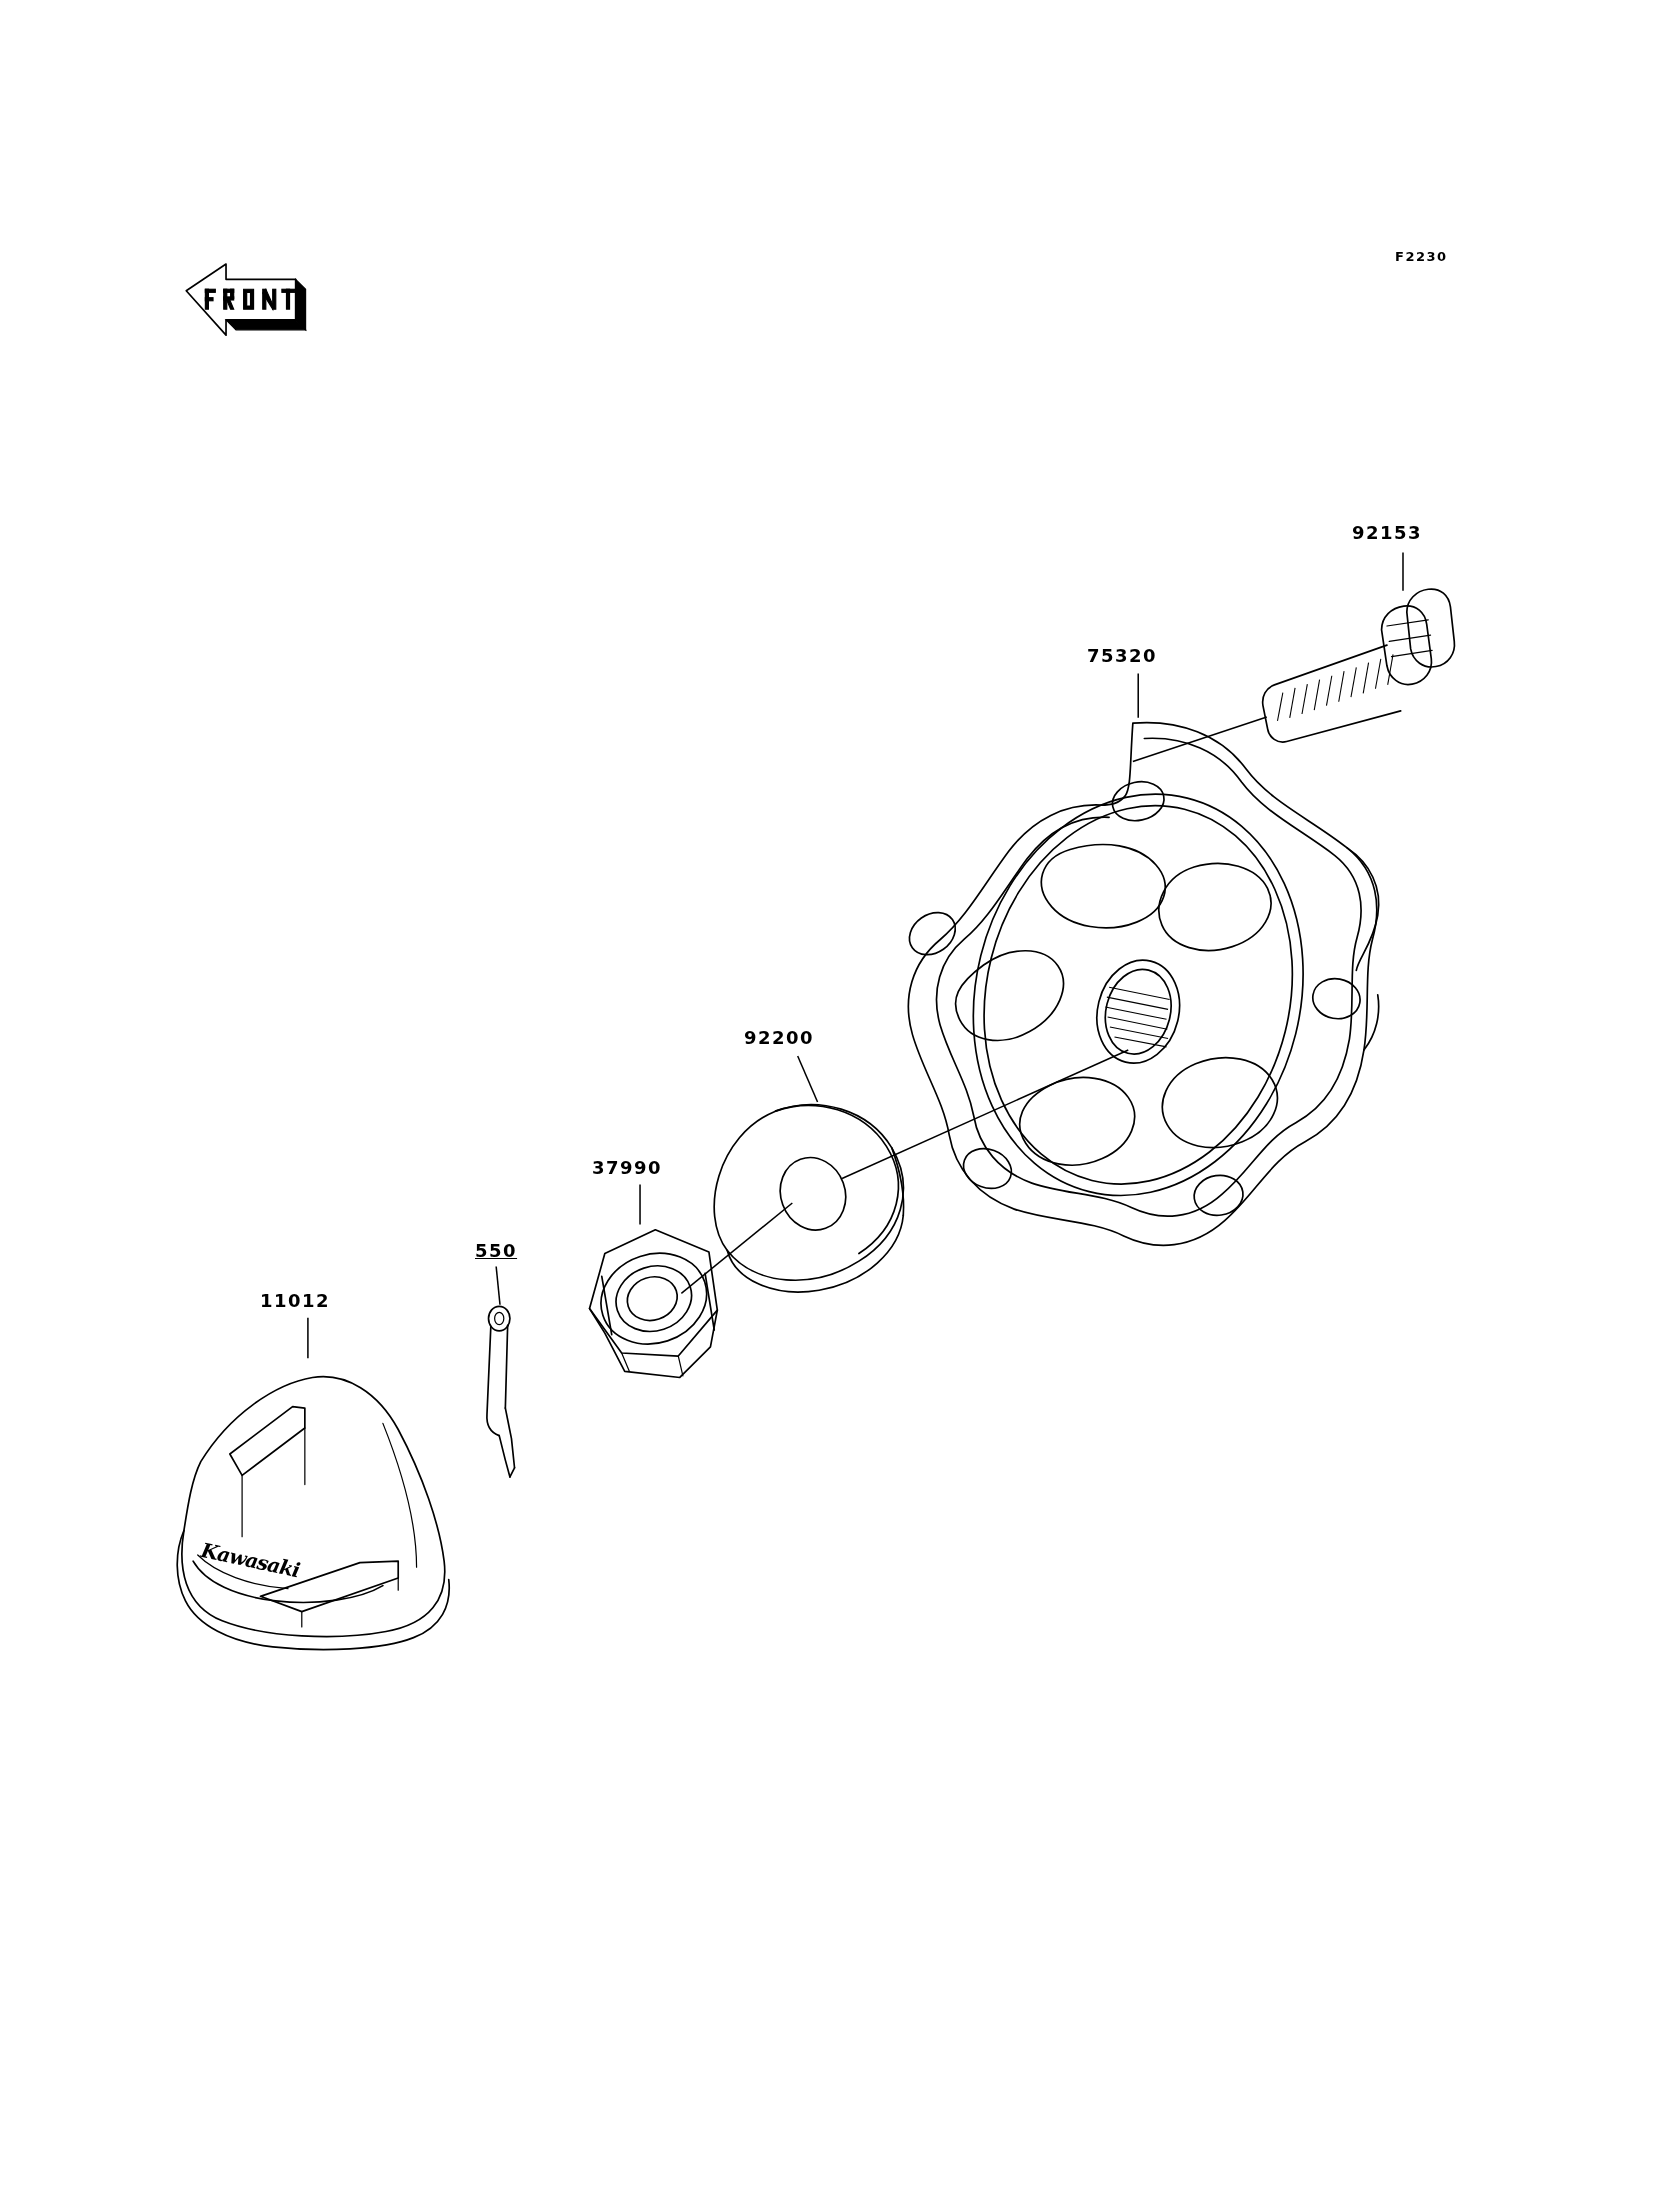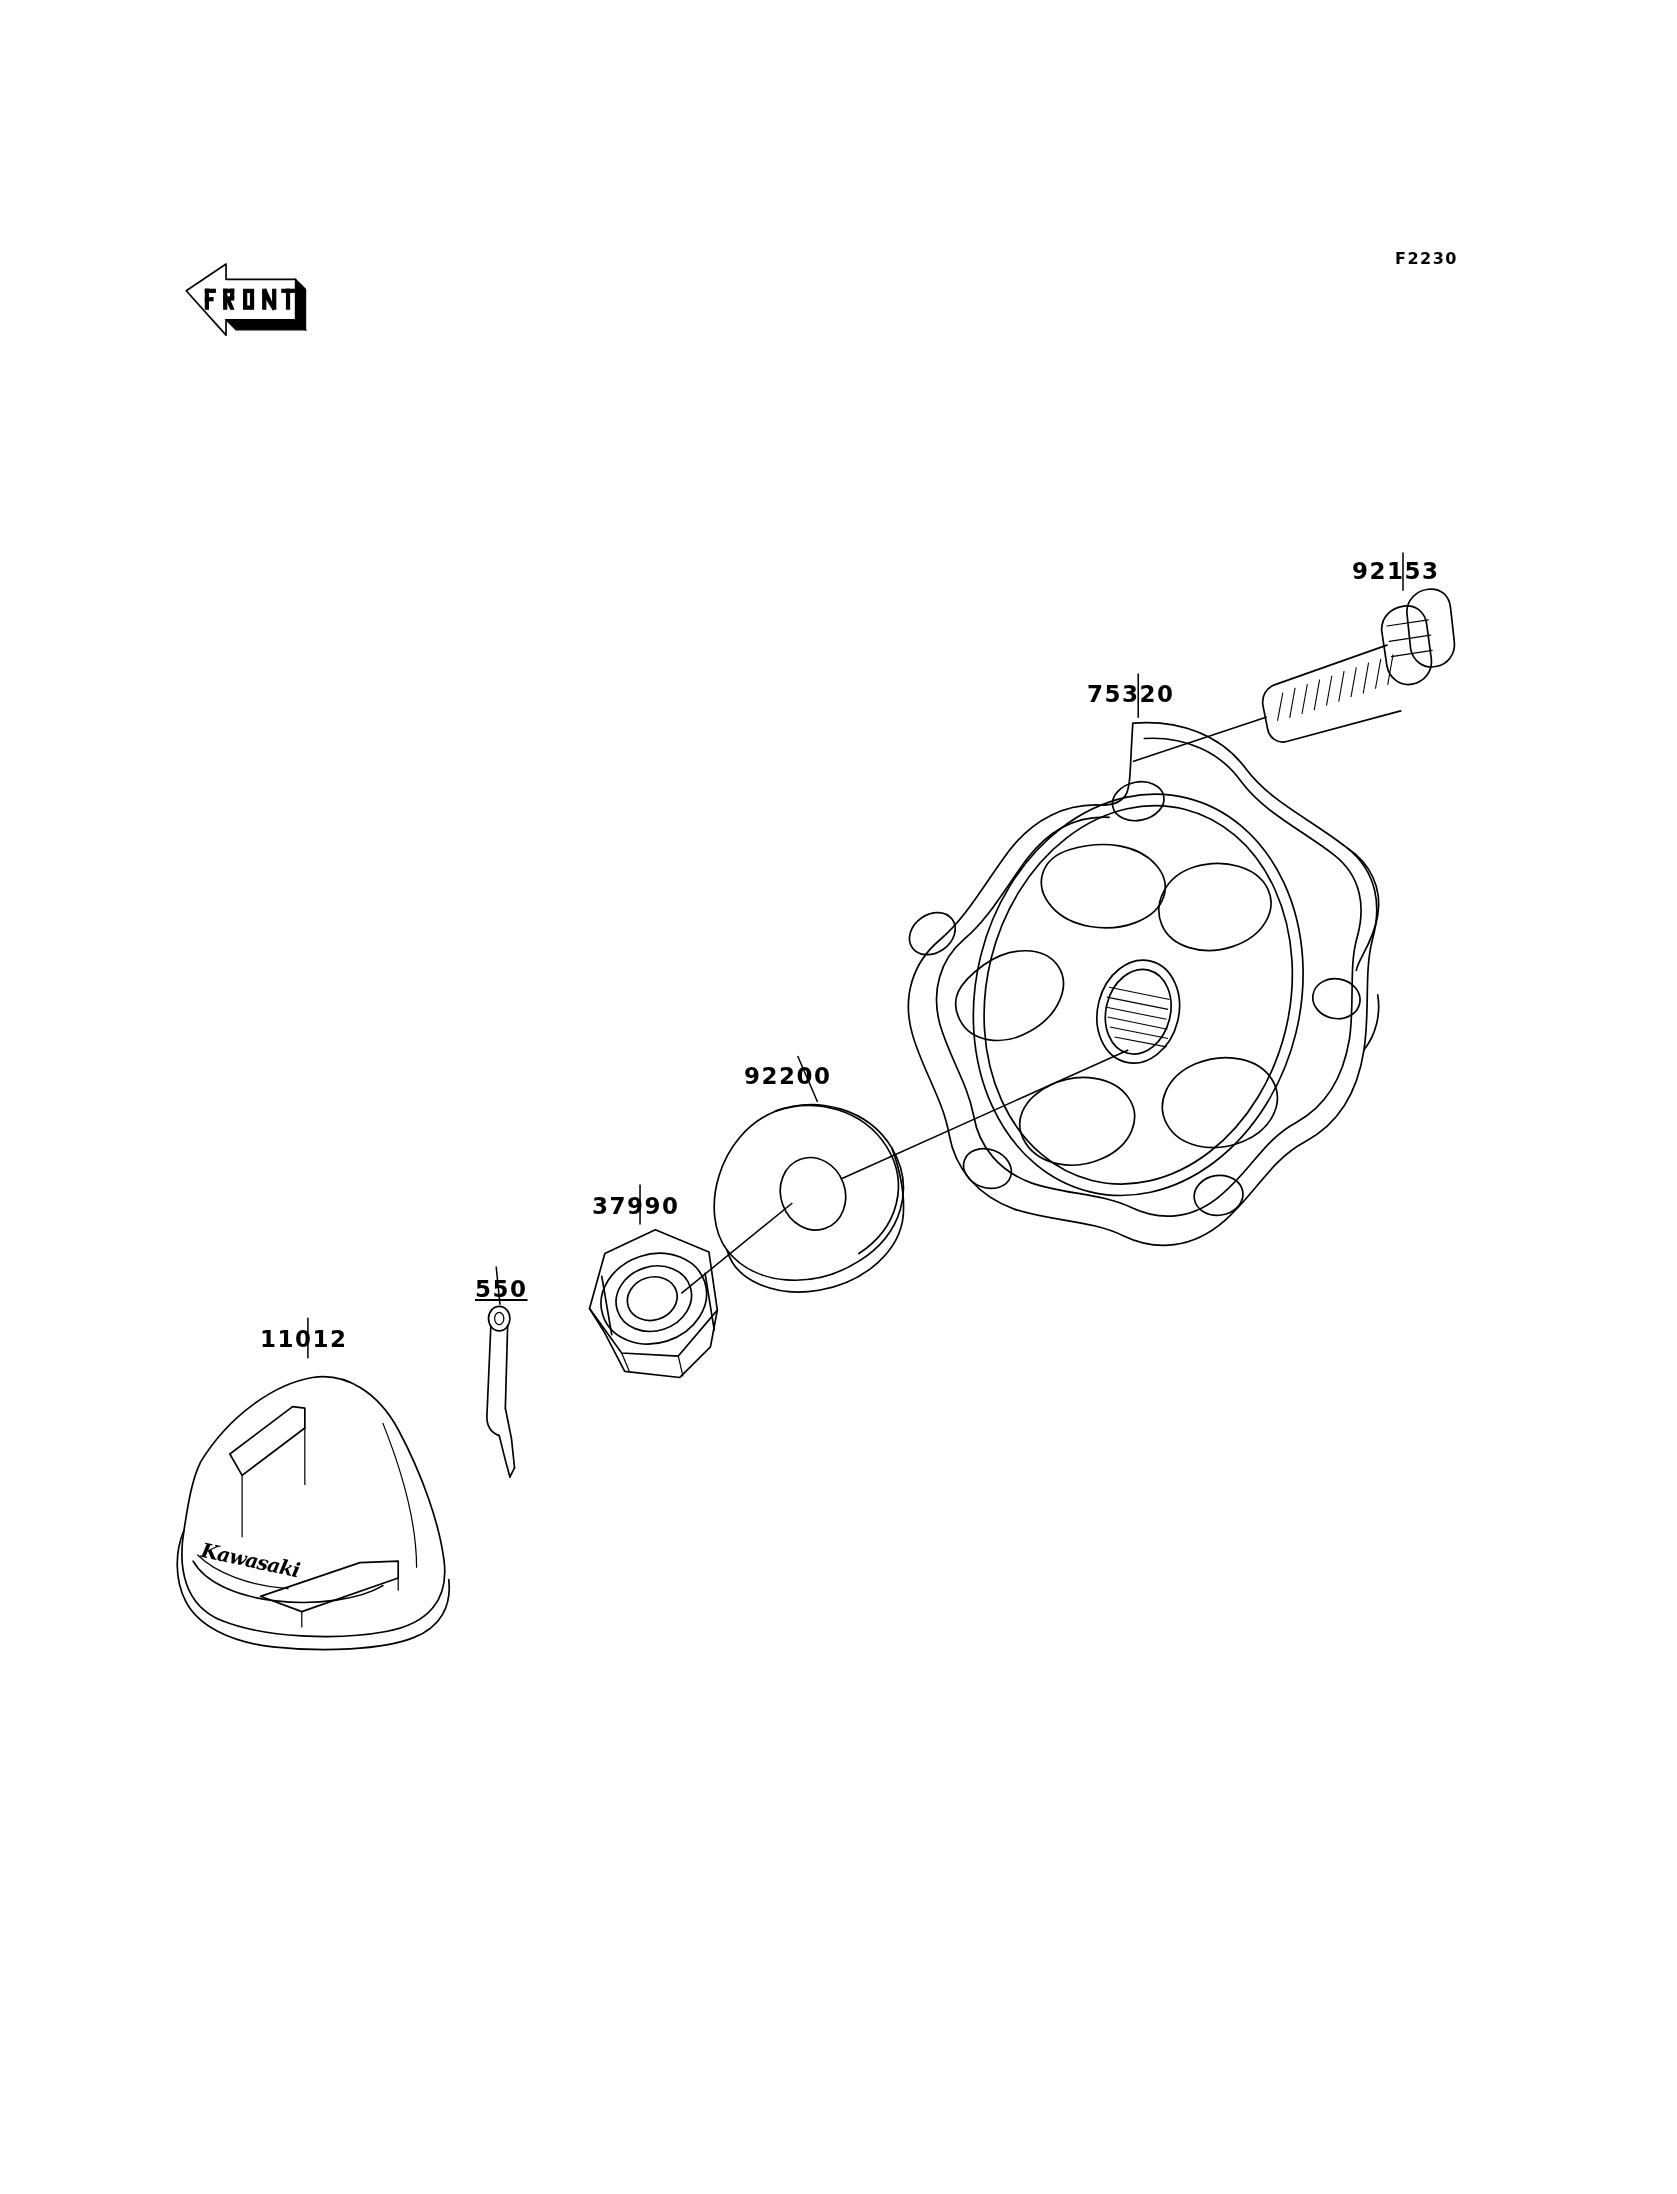--- a/index.html
+++ b/index.html
@@ -15,31 +15,30 @@
     overflow: hidden;
   }
   #diagram-root {
     position: absolute;
     inset: 0;
   }
   .part-label {
     position: absolute;
     font-family: "DejaVu Sans", sans-serif;
     font-weight: bold;
-    font-size: 23px;
+    font-size: 18px;
     letter-spacing: 1.5px;
     color: #000000;
     white-space: nowrap;
-    margin-top: 36px;
   }
   .sheet-code {
     position: absolute;
     font-family: "DejaVu Sans", sans-serif;
     font-weight: bold;
-    font-size: 16px;
+    font-size: 13px;
     letter-spacing: 1.5px;
     color: #000000;
     white-space: nowrap;
   }
   svg {
     position: absolute;
     top: 0;
     left: 0;
     width: 1678px;
     height: 2194px;

